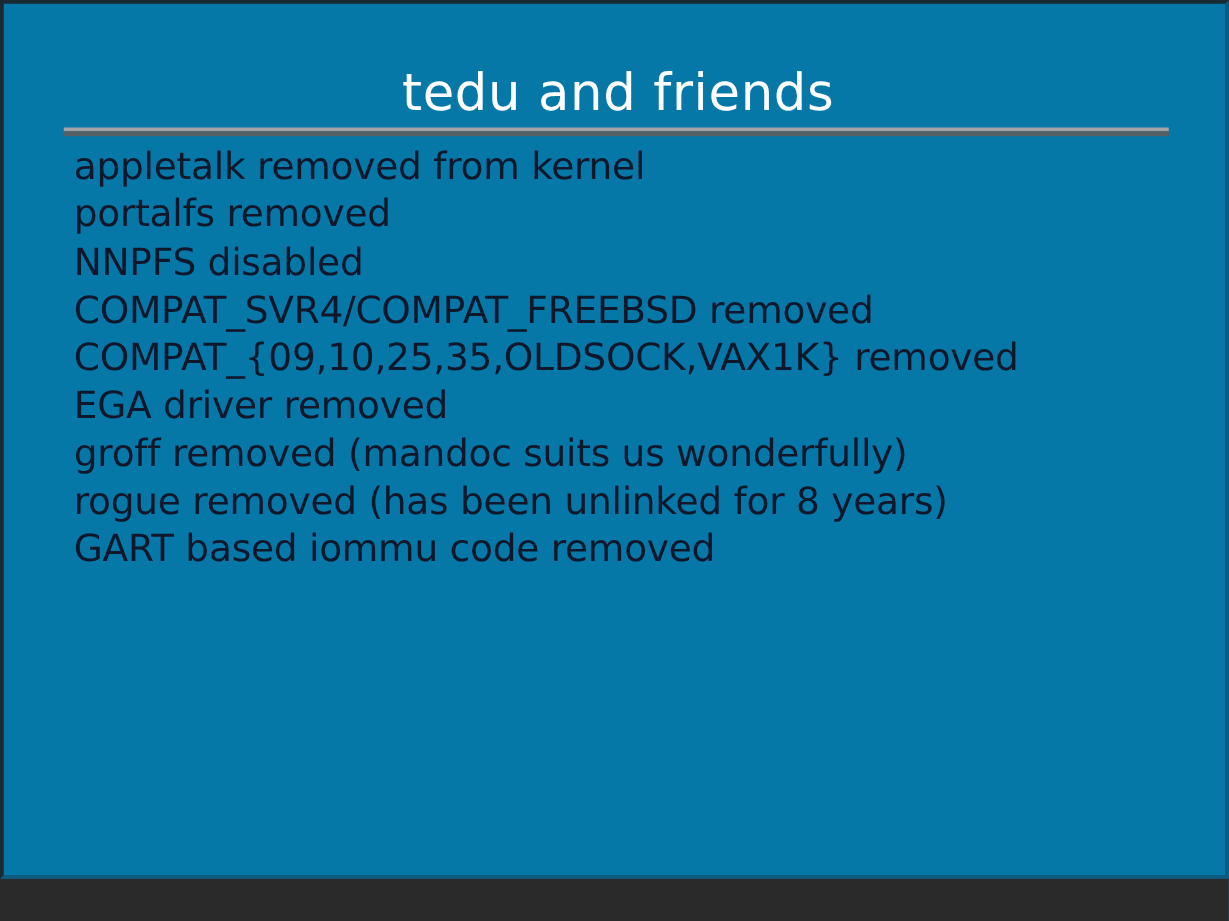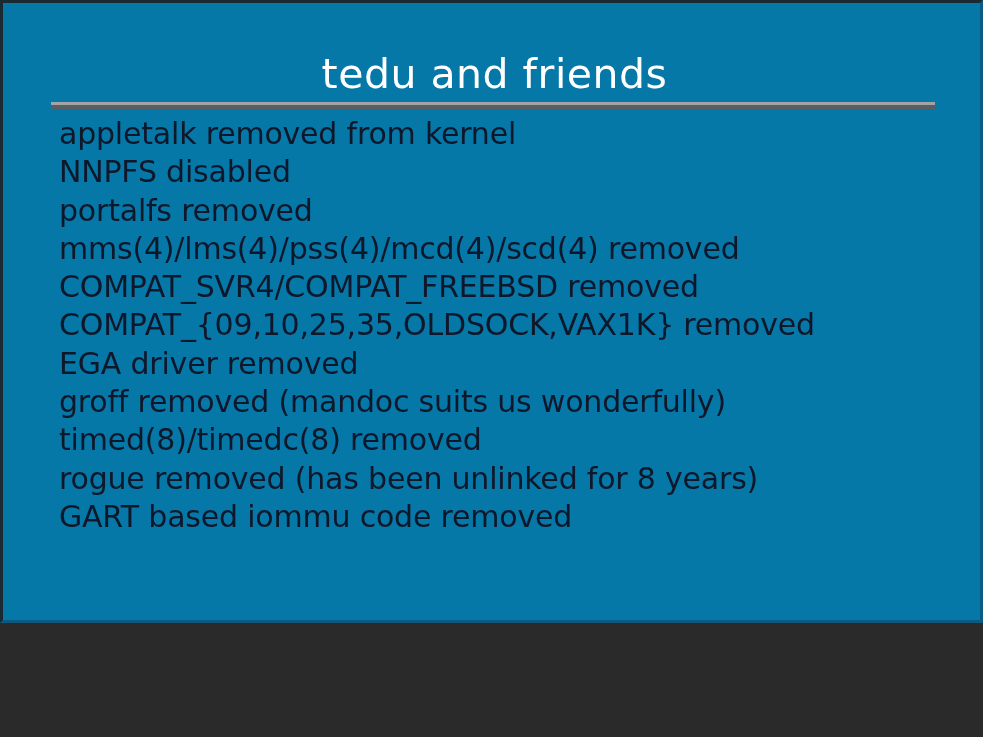--- a/index.html
+++ b/index.html
@@ -3,21 +3,21 @@
 <meta charset="utf-8">
 <style>
   html, body {
     margin: 0;
     padding: 0;
     background: #2a2a2a;
   }
   #slide {
     position: relative;
     width: 983px;
-    height: 623px;
+    height: 703px;
     background: #0678a8;
     box-sizing: border-box;
     border-top: 3px solid #1a2a33;
     border-left: 3px solid #1a2a33;
     border-right: 3px solid #0d5a80;
     border-bottom: 3px solid #0d5a80;
     overflow: hidden;
     font-family: "DejaVu Sans", sans-serif;
   }
 
@@ -83,25 +83,23 @@
 
   <div id="title">tedu and friends</div>
 
   <div id="title-rule">
     <div class="rule-top"></div>
     <div class="rule-bottom"></div>
   </div>
 
   <ul id="body-list">
       <li>appletalk removed from kernel</li>
+      <li>portalfs removed</li>
       <li>NNPFS disabled</li>
-      <li>portalfs removed</li>
-      <li>mms(4)/lms(4)/pss(4)/mcd(4)/scd(4) removed</li>
       <li>COMPAT_SVR4/COMPAT_FREEBSD removed</li>
       <li>COMPAT_{09,10,25,35,OLDSOCK,VAX1K} removed</li>
       <li>EGA driver removed</li>
       <li>groff removed (mandoc suits us wonderfully)</li>
-      <li>timed(8)/timedc(8) removed</li>
       <li>rogue removed (has been unlinked for 8 years)</li>
       <li>GART based iommu code removed</li>
     </ul>
 
 </div>
 
 </body></html>

